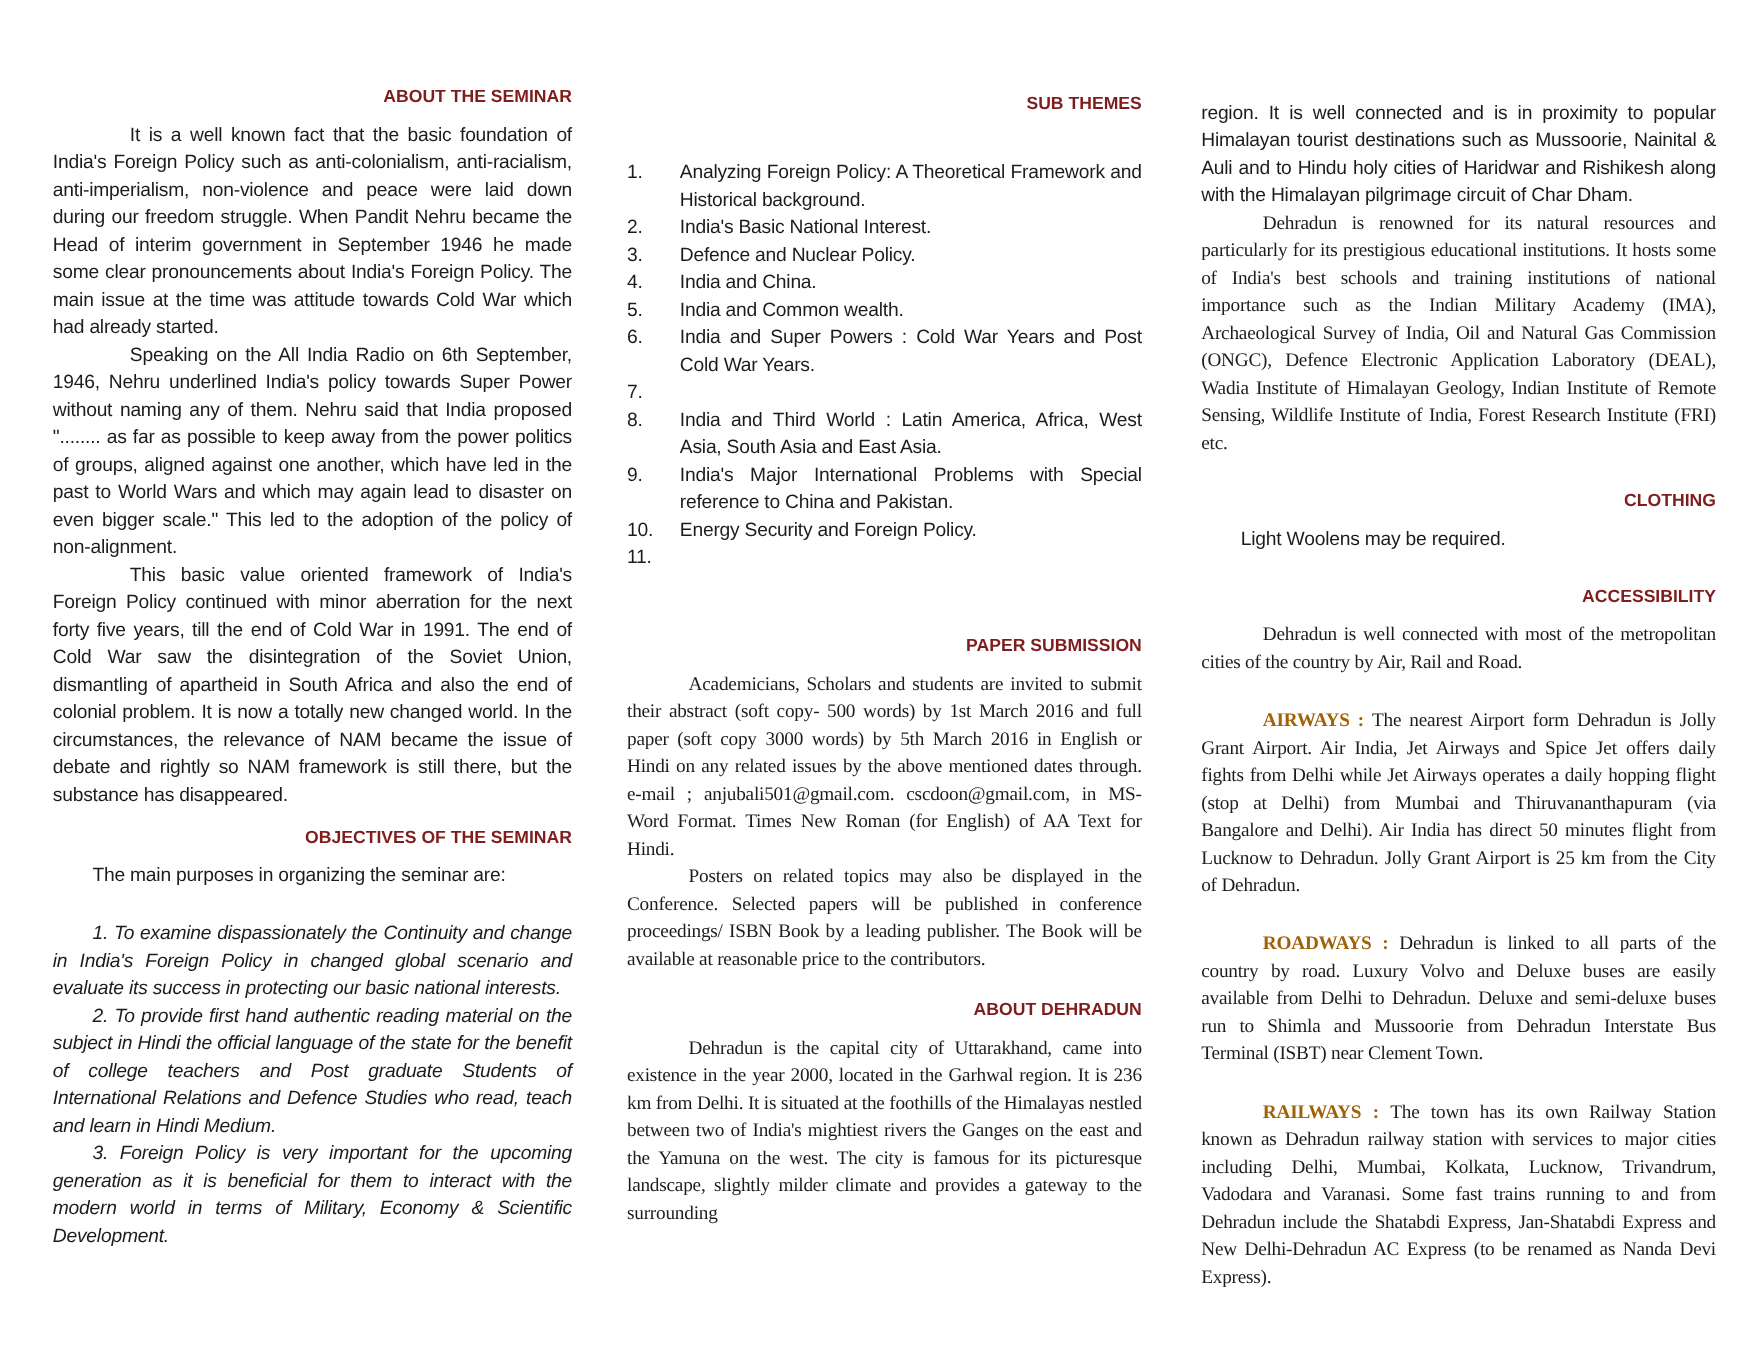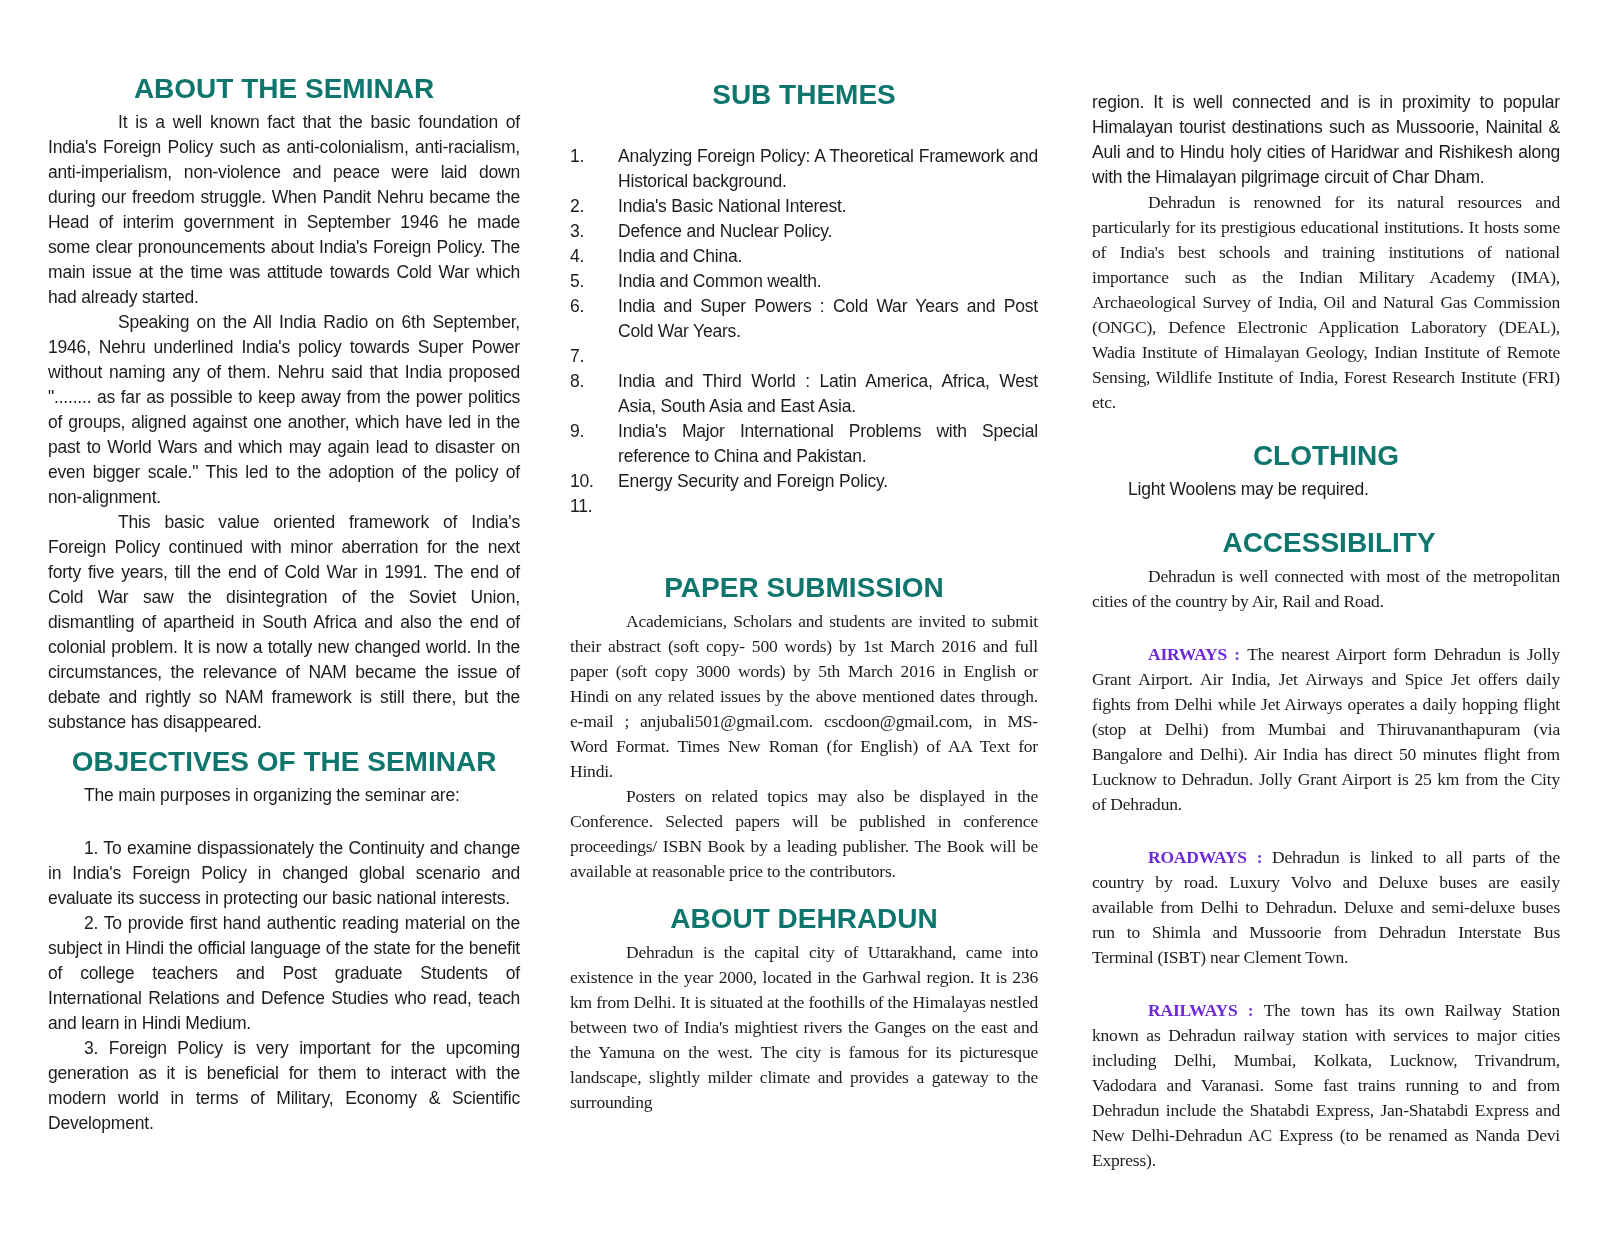--- a/index.html
+++ b/index.html
@@ -17,45 +17,45 @@
     font-size: 17.5px;
     line-height: 25px;
     letter-spacing: -0.2px;
     text-align: justify;
   }
   .col-left  { left: 48px;   top: 76px;  width: 472px; }
   .col-mid   { left: 570px;  top: 82px;  width: 468px; }
   .col-right { left: 1092px; top: 90px;  width: 468px; }
 
   h2.sec-heading {
-    font-size: 28px;
+    font-size: 16px;
     line-height: 26px;
     font-weight: 700;
-    color: #0f766e;
+    color: #7f1d1d;
     letter-spacing: 0;
     margin: 0 0 8px 0;
-    text-align: center;
+    text-align: right;
   }
   p { margin: 0; }
   p.para        { text-indent: 56px; font-family: Liberation Serif, serif; }
   p.para-wide   { text-indent: 70px; }
-  p.obj-item    { text-indent: 36px; }
+  p.obj-item    { text-indent: 36px; font-style: italic; }
   p.intro       { text-indent: 36px; }
 
   .gap-sm { height: 14px; }
   .gap-md { height: 28px; }
   .gap-lg { height: 56px; }
 
   
   .numlist { margin: 0; }
   .numlist-item { display: flex; }
   .numlist-item .num  { flex: 0 0 48px; text-align: left; }
   .numlist-item .text { flex: 1 1 auto; text-align: justify; }
 
-  b.inline-label { font-weight: 700; color: #6d28d9; }
+  b.inline-label { font-weight: 700; color: #a16207; }
 </style>
 </head>
 <body>
 
 <div class="page">
 
   <div class="col col-left">
     <h2 class="sec-heading">ABOUT THE SEMINAR</h2>
     <p class="para-wide">It is a well known fact that the basic foundation of India's Foreign Policy such as anti-colonialism, anti-racialism, anti-imperialism, non-violence and peace were laid down during our freedom struggle. When Pandit Nehru became the Head of interim government in September 1946 he made some clear pronouncements about India's Foreign Policy. The main issue at the time was attitude towards Cold War which had already started.</p>
     <p class="para-wide">Speaking on the All India Radio on 6th September, 1946, Nehru underlined India's policy towards Super Power without naming any of them. Nehru said that India proposed "........ as far as possible to keep away from the power politics of groups, aligned against one another, which have led in the past to World Wars and which may again lead to disaster on even bigger scale." This led to the adoption of the policy of non-alignment.</p>

